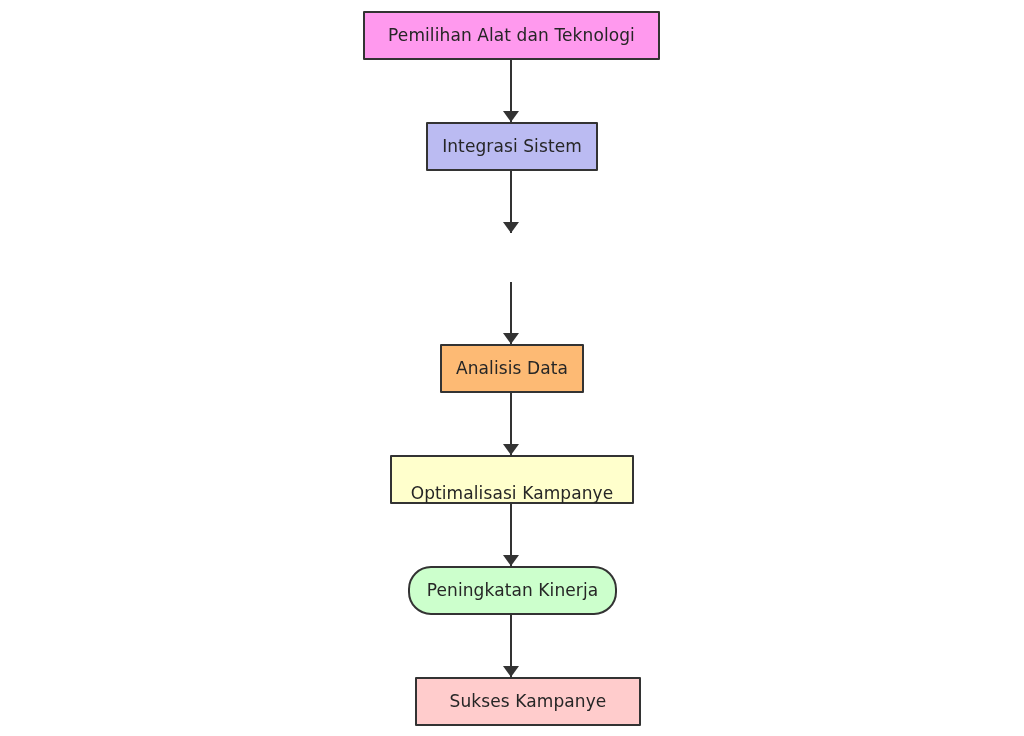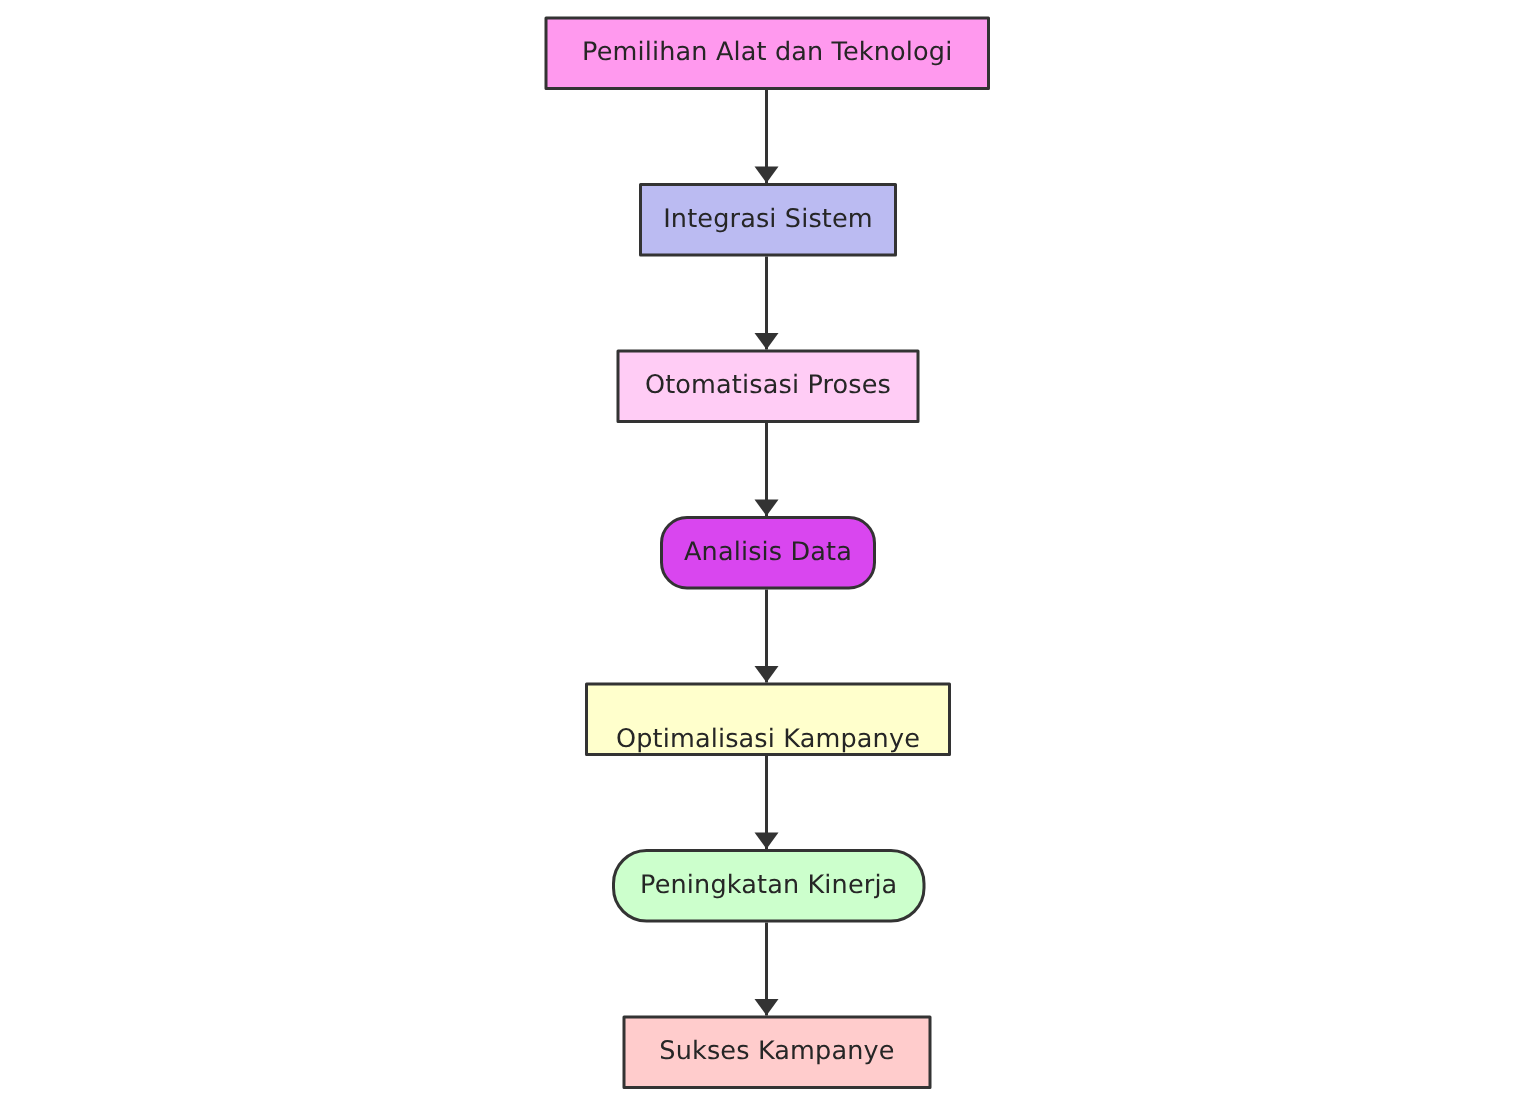--- a/index.html
+++ b/index.html
@@ -98,29 +98,26 @@
     <div class="edge-line" style="height: 62px; background: rgb(51, 51, 51);"></div>
     <div class="edge-head" style="border-top-color: rgb(51, 51, 51);"></div>
   </div>
 
   <div class="flow-node" style="left: 426px; top: 122px; width: 172px; height: 49px; background: rgb(187, 187, 242); border-color: rgb(51, 51, 51); color: rgb(38, 38, 38);">
     <span class="node-label">Integrasi Sistem</span>
   </div>
   <div class="flow-node" style="left: 363px; top: 11px; width: 297px; height: 49px; background: rgb(255, 153, 238); border-color: rgb(51, 51, 51); color: rgb(38, 38, 38);">
     <span class="node-label">Pemilihan Alat dan Teknologi</span>
   </div>
-  <div class="flow-node" style="left: 411px; top: 233px; width: 202px; height: 49px; background: rgb(255, 204, 245); border-color: rgb(51, 51, 51); color: rgb(38, 38, 38);">
-    <span class="node-label">Otomatisasi Proses</span>
-  </div>
-  <div class="flow-node" style="left: 440px; top: 344px; width: 144px; height: 49px; background: #d946ef; border-color: rgb(51, 51, 51); color: rgb(38, 38, 38); border-radius: 18px;">
+  <div class="flow-node" style="left: 440px; top: 344px; width: 144px; height: 49px; background: #fdba74; border-color: rgb(51, 51, 51); color: rgb(38, 38, 38);">
     <span class="node-label">Analisis Data</span>
   </div>
   <div class="flow-node" style="left: 390px; top: 455px; width: 244px; height: 49px; background: rgb(255, 255, 204); border-color: rgb(51, 51, 51); color: rgb(38, 38, 38); align-items: flex-end;">
     <span class="node-label">Optimalisasi Kampanye</span>
   </div>
   <div class="flow-node" style="left: 408px; top: 566px; width: 209px; height: 49px; background: rgb(204, 255, 204); border-color: rgb(51, 51, 51); color: rgb(38, 38, 38); border-radius: 23px;">
     <span class="node-label">Peningkatan Kinerja</span>
   </div>
-  <div class="flow-node" style="left: 415px; top: 677px; width: 206px; height: 49px; background: rgb(255, 204, 204); border-color: rgb(51, 51, 51); color: rgb(38, 38, 38);">
+  <div class="flow-node" style="left: 415px; top: 677px; width: 226px; height: 49px; background: rgb(255, 204, 204); border-color: rgb(51, 51, 51); color: rgb(38, 38, 38);">
     <span class="node-label">Sukses Kampanye</span>
   </div>
 
 </div>
 
 </body></html>

